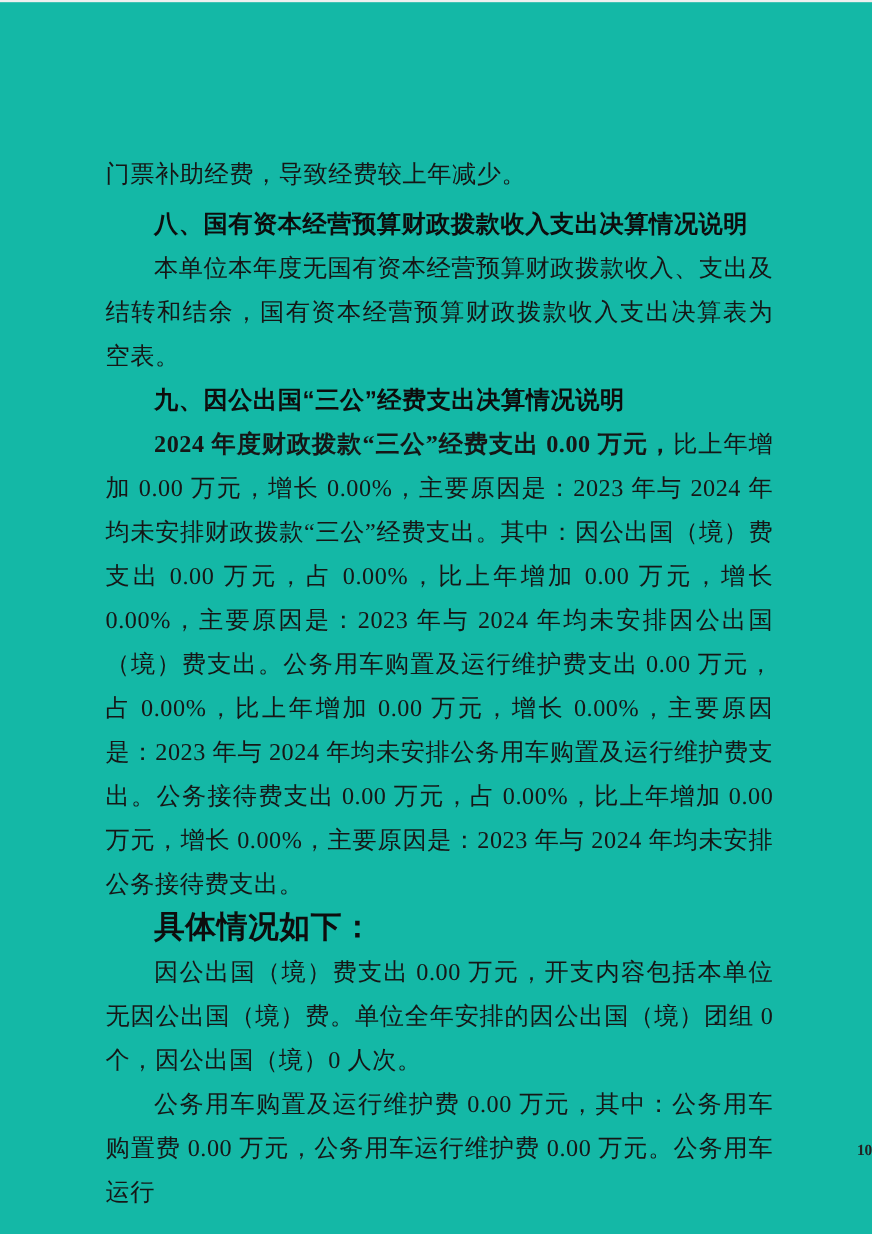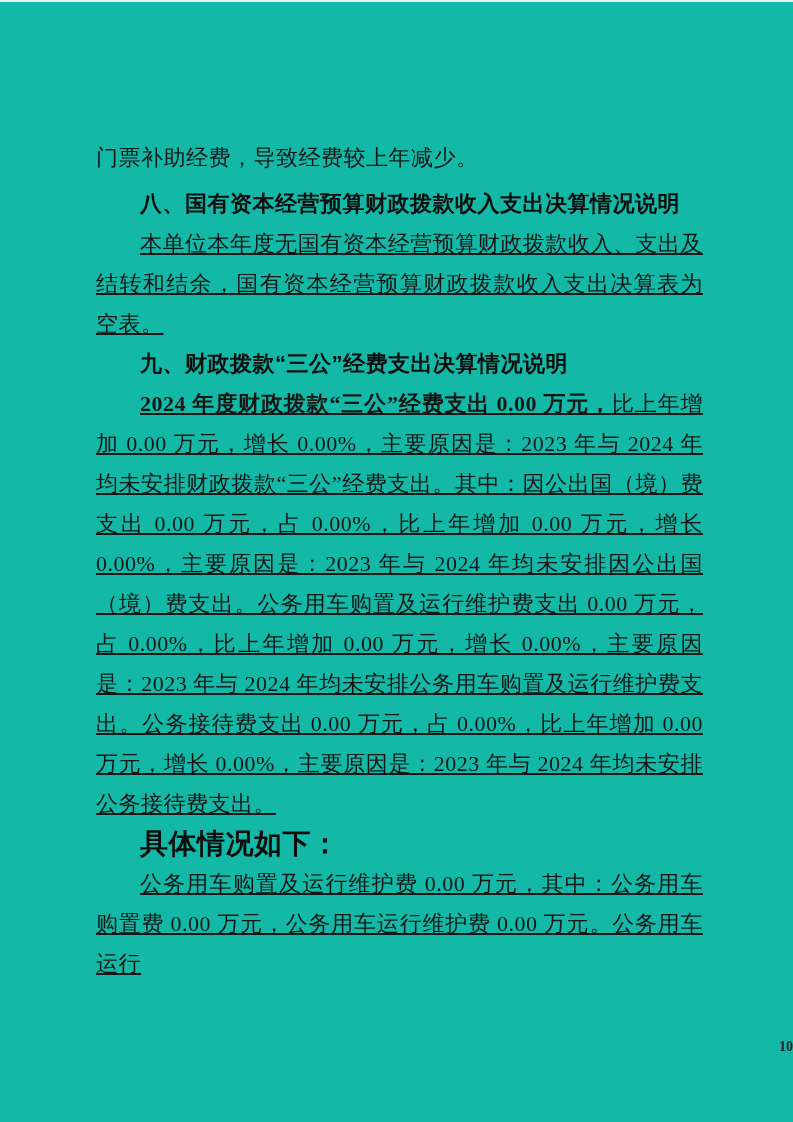--- a/index.html
+++ b/index.html
@@ -34,21 +34,20 @@
     margin: 0;
     font-size: 22px;
     line-height: 40px;
     text-align: justify;
     text-justify: inter-character;
     letter-spacing: 0.5px;
     color: #161616;
   }
   .indent {
     text-indent: 44px;
-    text-decoration: underline;
   }
   .heading {
     margin: 0;
     font-size: 22px;
     line-height: 40px;
     font-weight: bold;
     text-indent: 44px;
     color: #0d0d0d;
     font-family: Liberation Sans, sans-serif;
     letter-spacing: 0.5px;
@@ -89,26 +88,27 @@
   <div class="page-top-edge"></div>
 
   <div class="content">
 
     <p class="body-par">门票补助经费，导致经费较上年减少。</p>
 
     <h2 class="heading heading-gap">八、国有资本经营预算财政拨款收入支出决算情况说明</h2>
 
     <p class="body-par indent">本单位本年度无国有资本经营预算财政拨款收入、支出及结转和结余，国有资本经营预算财政拨款收入支出决算表为空表。</p>
 
-    <h2 class="heading">九、财政拨款“三公”经费支出决算情况说明</h2>
+    <h2 class="heading">九、因公出国“三公”经费支出决算情况说明</h2>
 
     <p class="body-par indent"><span class="bold-lead">2024 年度财政拨款“三公”经费支出 0.00 万元，</span><span>比上年增加 0.00 万元，增长 0.00%，主要原因是：2023 年与 2024 年均未安排财政拨款“三公”经费支出。其中：因公出国（境）费支出 0.00 万元，占 0.00%，比上年增加 0.00 万元，增长 0.00%，主要原因是：2023 年与 2024 年均未安排因公出国（境）费支出。公务用车购置及运行维护费支出 0.00 万元，占 0.00%，比上年增加 0.00 万元，增长 0.00%，主要原因是：2023 年与 2024 年均未安排公务用车购置及运行维护费支出。公务接待费支出 0.00 万元，占 0.00%，比上年增加 0.00 万元，增长 0.00%，主要原因是：2023 年与 2024 年均未安排公务接待费支出。</span></p>
 
     <p class="sub-label">具体情况如下：</p>
 
+    <p class="body-par indent">因公出国（境）费支出 0.00 万元，开支内容包括本单位无因公出国（境）费。单位全年安排的因公出国（境）团组 0 个，因公出国（境）0 人次。</p>
 
     <p class="body-par indent">公务用车购置及运行维护费 0.00 万元，其中：公务用车购置费 0.00 万元，公务用车运行维护费 0.00 万元。公务用车运行</p>
 
   </div>
 
   <div class="page-footer">10</div>
 
 </div>
 
 </body></html>

